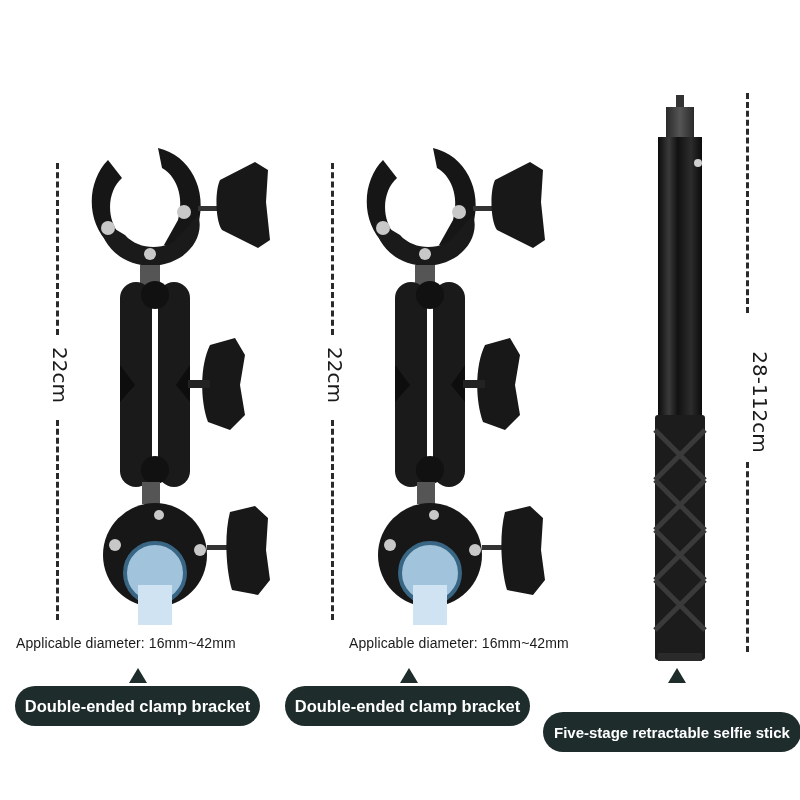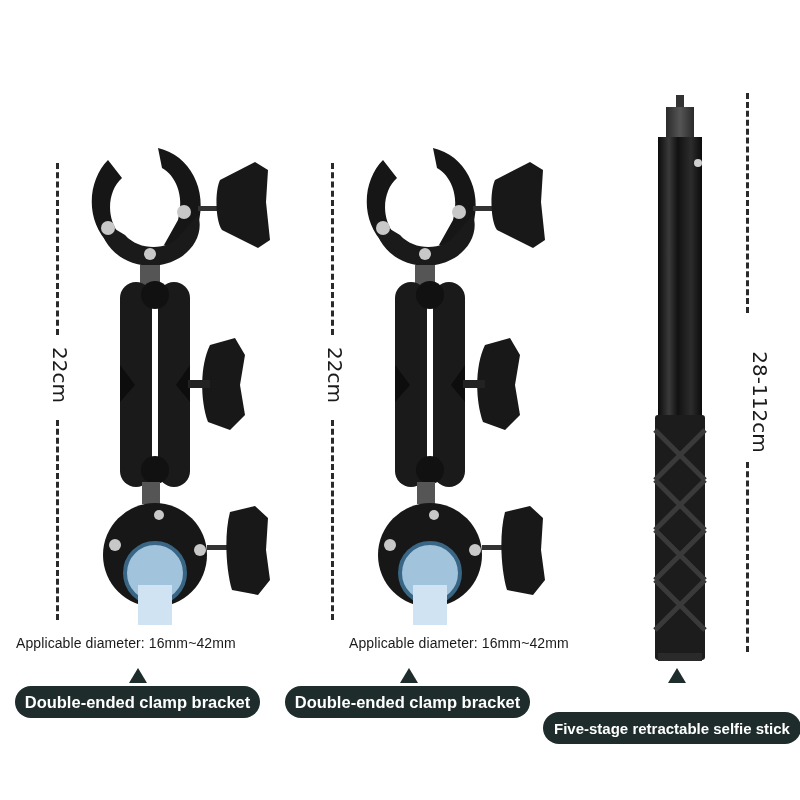--- a/index.html
+++ b/index.html
@@ -1,21 +1,21 @@
 <!DOCTYPE html>
 <html><head>
 <meta charset="utf-8">
 <style>
   html,body{margin:0;padding:0;background:#ffffff;}
   body{width:800px;height:800px;position:relative;overflow:hidden;font-family:"Liberation Sans",sans-serif;}
   .dim-line{position:absolute;width:0;border-left:3px dashed #2a2a2a;}
   .dim-label{position:absolute;transform:rotate(90deg);transform-origin:center center;font-family:"DejaVu Sans",sans-serif;font-size:20px;color:#1a1a1a;white-space:nowrap;background:#fff;padding:0 4px;}
   .caption{position:absolute;font-size:14px;color:#1a1a1a;white-space:nowrap;letter-spacing:0.1px;}
   .tri{position:absolute;width:0;height:0;border-left:9px solid transparent;border-right:9px solid transparent;border-bottom:15px solid #1e2d2c;}
-  .pill{position:absolute;height:32px;border-radius:20px;background:#1e2d2c;color:#fff;font-weight:bold;font-size:16.5px;display:flex;align-items:center;justify-content:center;white-space:nowrap;}
+  .pill{position:absolute;height:40px;border-radius:20px;background:#1e2d2c;color:#fff;font-weight:bold;font-size:16.5px;display:flex;align-items:center;justify-content:center;white-space:nowrap;}
   svg{position:absolute;overflow:visible;}
 </style>
 </head>
 <body>
 
 <div>
   <div class="dim-line" style="left:56px;top:163px;height:172px;"></div>
   <div class="dim-label" style="left:28px;top:363px;">22cm</div>
   <div class="dim-line" style="left:56px;top:420px;height:200px;"></div>
 

